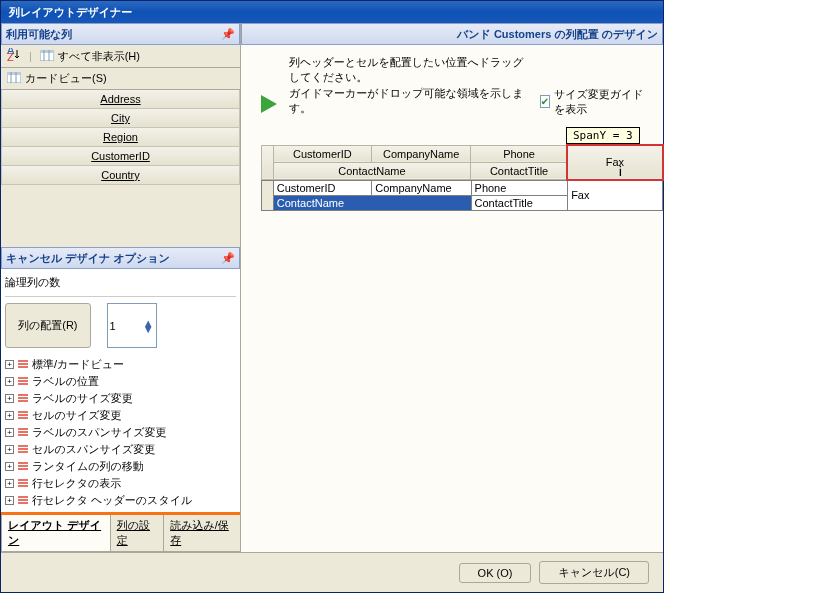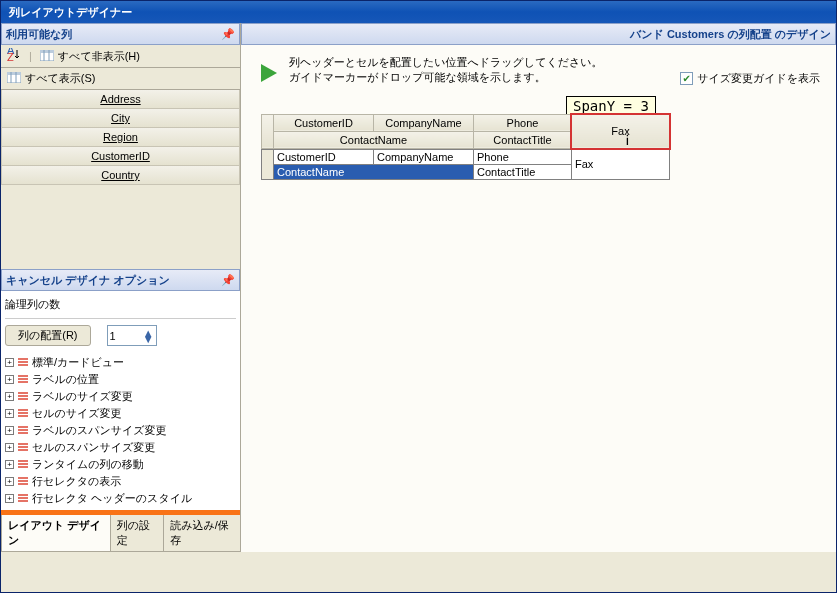--- a/index.html
+++ b/index.html
@@ -1,50 +1,50 @@
 <!DOCTYPE html>
 <html><head>
 <meta charset="utf-8">
 <style>
 * { box-sizing: border-box; margin: 0; padding: 0; font-family: "MS UI Gothic", "Tahoma", sans-serif; font-size: 11px; }
 body { background: #fff; }
-.window { width: 837px; height: 593px; border: 1px solid #0a246a; background: #ece9d8; position: relative; }
+.window { width: 664px; height: 593px; border: 1px solid #0a246a; background: #ece9d8; position: relative; }
 .titlebar { height: 22px; background: linear-gradient(to bottom,#2a6ac1 0%,#0f52b5 50%,#1657b8 100%); color: #fff; padding: 4px 8px; font-weight: bold; font-size: 12px; }
 .content { display: flex; height: calc(100% - 22px - 40px); }
 .left-pane { width: 240px; display: flex; flex-direction: column; border-right: 1px solid #aca899; }
 .panel-hdr { height: 22px; background: linear-gradient(to bottom,#e7ebf7,#ced9ef); border: 1px solid #8ba0c8; display: flex; align-items: center; padding: 0 4px; font-weight: bold; color: #15428b; font-size: 11px; justify-content: flex-end; }
 .pin { margin-left: auto; font-size: 11px; color: #15428b; cursor: pointer; }
 .toolbar-row { background: #ece9d8; border-bottom: 1px solid #aca899; padding: 2px 4px; display: flex; align-items: center; gap: 6px; }
 .cmd { display: flex; align-items: center; gap: 4px; cursor: pointer; padding: 1px 2px; }
 .sort-icon svg { width: 14px; height: 14px; }
 .col-list { background: #ece9d8; }
 .col-item { text-align: center; padding: 3px 0; border: 1px solid #c8c4b4; border-top: none; background: linear-gradient(#f3f1e9,#e5e2d0); cursor: pointer; text-decoration: underline; }
 .spacer { flex: 1 1 auto; background: #ece9d8; }
 .options-body { background: #fff; padding: 3px 4px; }
 .opt-row1 { padding: 3px 0 6px 0; border-bottom: 1px solid #ccc; }
 .opt-btnrow { display: flex; gap: 16px; margin: 6px 0 8px 0; }
-.btn { background: #ece9d8; border: 1px solid #aca899; border-radius: 3px; padding: 2px 12px; cursor: pointer; }
+.btn { background: #ece9d8; border: 1px solid #aca899; border-radius: 3px; padding: 14px 12px; cursor: pointer; }
 .spin { width: 50px; border: 1px solid #7f9db9; display: flex; align-items: center; padding: 0 2px; background: #fff; }
 .spin span:first-child { flex: 1; }
 .spin .arrows { display: flex; flex-direction: column; font-size: 6px; line-height: 6px; color: #3a66a7; }
 .tree { list-style: none; }
 .tree li { display: flex; align-items: center; gap: 3px; padding: 1px 0; cursor: pointer; }
 .tree .box { width: 9px; height: 9px; border: 1px solid #7a7a7a; font-size: 8px; line-height: 7px; text-align: center; color: #000; }
 .tree .icon svg { width: 12px; height: 10px; }
-.tabs { display: flex; border-top: 5px solid #f97316; background: #15803d; }
+.tabs { display: flex; border-top: 3px solid #f97316; background: #15803d; text-decoration: underline; }
 .tab { padding: 3px 6px; border: 1px solid #aca899; border-top: none; margin-right: -1px; background: #ece9d8; cursor: pointer; }
 .tab.active { background: #fdfcf7; font-weight: bold; }
 .right-pane { flex: 1; display: flex; flex-direction: column; }
 .msg-row { display: flex; align-items: flex-end; padding: 10px 16px; gap: 10px; background: #fdfcf7; }
 .play svg { width: 22px; height: 22px; }
 .msg-text { font-size: 11px; line-height: 1.4; }
 .chk-wrap { margin-left: auto; display: flex; align-items: center; gap: 4px; }
 .chk { width: 13px; height: 13px; border: 1px solid #7f9db9; background: #fff; color: #2a8a2a; font-size: 10px; text-align: center; line-height: 11px; }
 .design-area { flex: 1; background: #fdfcf7; padding: 6px 12px; position: relative; }
-.span-tip { position: absolute; left: 325px; top: 0; background: #ffffe1; border: 1px solid #000; padding: 1px 6px; font-family: monospace; font-size: 14px; }
+.span-tip { position: absolute; left: 325px; top: 0; background: #ffffe1; border: 1px solid #000; padding: 1px 6px; font-family: monospace; font-size: 11px; }
 .layout-grid { position: absolute; top: 18px; left: 20px; }
 table.hdr, table.dat { border-collapse: collapse; }
 table.hdr td { border: 1px solid #b8b5a6; background: linear-gradient(#f4f2e9,#e6e3d2); text-align: center; padding: 2px 0; font-size: 11px; }
 .fax-cell { position: relative; }
 .fax-hl { position: absolute; inset: -2px; border: 2px solid #d43333; pointer-events: none; }
 .caret { position: absolute; right: 40px; top: 18px; font-family: serif; font-size: 14px; }
 table.dat { margin-top: 0; }
 table.dat td { border: 1px solid #808080; background: #fff; padding: 1px 3px; font-size: 11px; }
 table.dat td.rowhdr { background: #ece9d8; width: 12px; }
 table.dat tr.sel td { background: #2a5db0; color: #fff; }
@@ -94,21 +94,21 @@
         <div class="toolbar-row">
           <span class="cmd">
             <span>
               <svg width="14" height="11" viewBox="0 0 14 11">
                   <rect x="0" y="0" width="14" height="11" fill="#fff" stroke="#7f9db9"></rect>
                   <rect x="0" y="0" width="14" height="3" fill="#bcd"></rect>
                   <line x1="4" y1="0" x2="4" y2="11" stroke="#7f9db9"></line>
                   <line x1="9" y1="0" x2="9" y2="11" stroke="#7f9db9"></line>
                 </svg>
             </span>
-            <span>すべて表示(S)</span>
+            <span>カードビュー(S)</span>
           </span>
         </div>
         <div class="col-list">
           <div class="col-item">Address</div>
           <div class="col-item">City</div>
           <div class="col-item">Region</div>
           <div class="col-item">CustomerID</div>
           <div class="col-item">Country</div>
         </div>
       </div>
@@ -279,13 +279,17 @@
               <td colspan="2">ContactName</td>
               <td style="background:#fff;color:#000">ContactTitle</td>
             </tr>
           </tbody>
             </table>
         </div>
       </div>
     </div>
   </div>
 
+  <div class="footer">
+    <button class="btn">OK (O)</button>
+    <button class="btn">キャンセル(C)</button>
+  </div>
 </div>
 
 </body></html>

